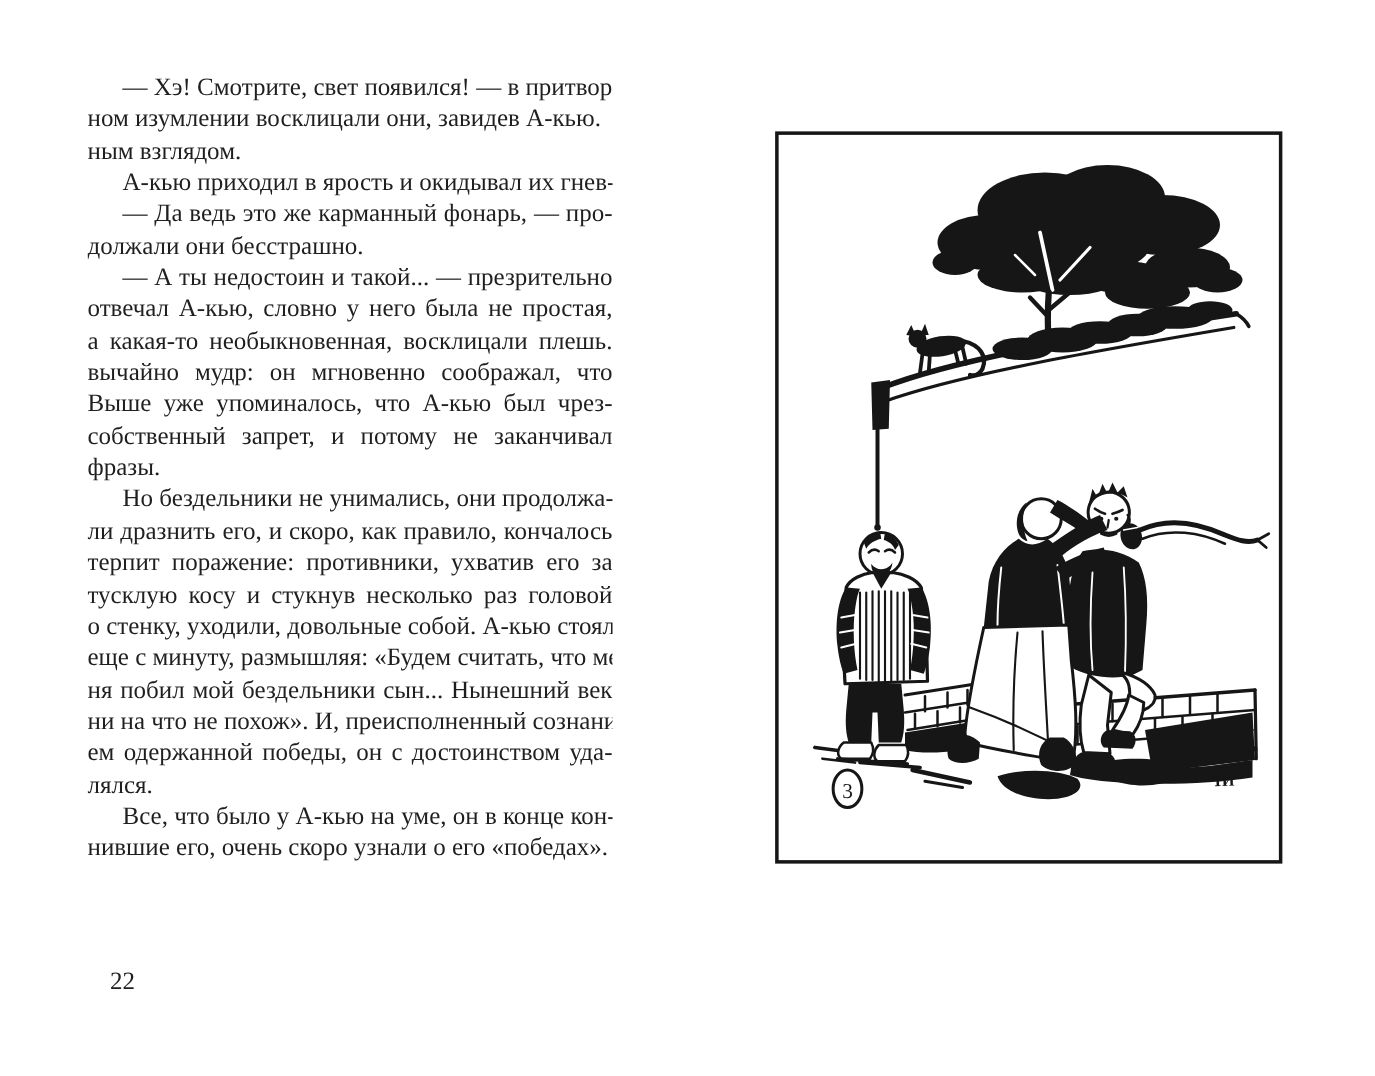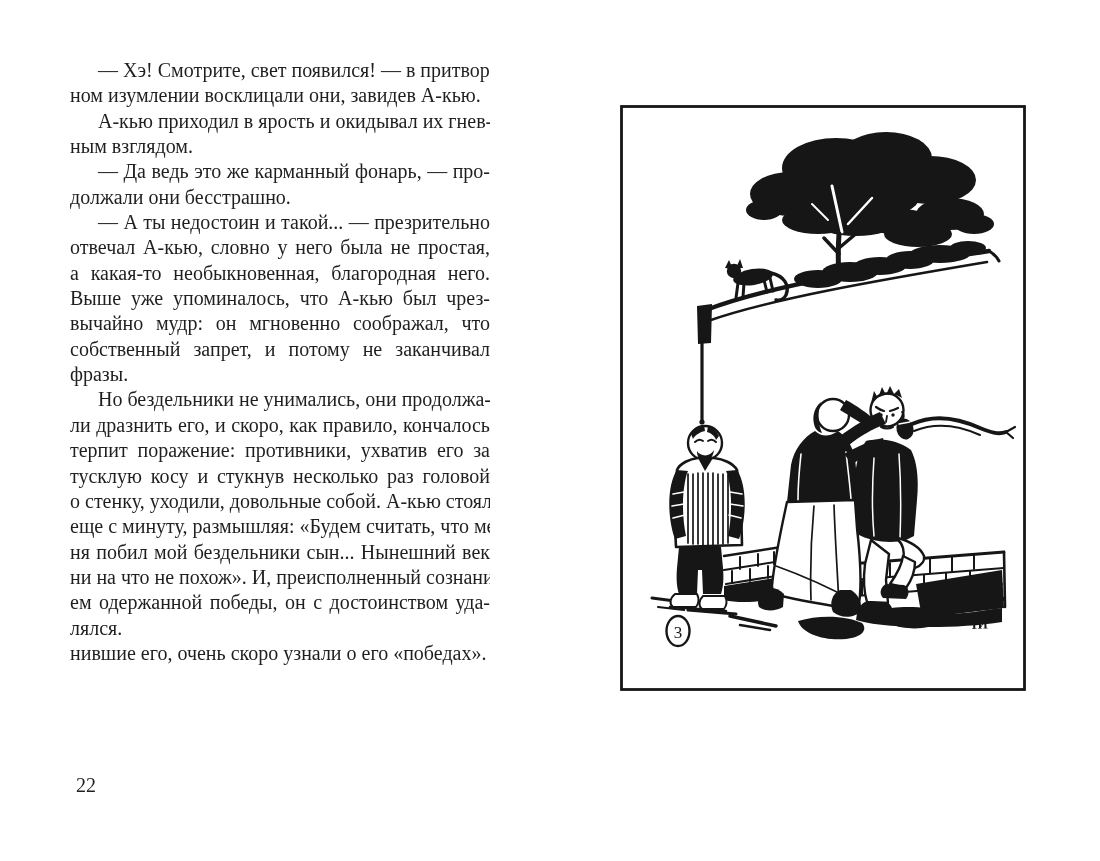--- a/index.html
+++ b/index.html
@@ -14,21 +14,21 @@
     position:absolute;left:70px;top:58px;width:420px;
     font-size:20px;line-height:25.35px;color:#1f1f1f;
   }
   .pline{
     text-align:justify;text-align-last:justify;
     height:25.35px;overflow:hidden;white-space:nowrap;
   }
   .pline.last{text-align-last:left}
   .pline.first{text-indent:28px}
   .pagenum{
-    position:absolute;left:76px;top:774px;
+    position:absolute;left:88px;top:774px;
     font-size:20px;color:#1f1f1f;text-align:right;
   }
   
   .illo{position:absolute;left:618px;top:102px;width:412px;height:590px}
   .illo svg{display:block;width:100%;height:100%}
   .ink{fill:#161616;stroke:none}
   .inkline{stroke:#161616;fill:none;stroke-linecap:round;stroke-linejoin:round}
   .paper{fill:#ffffff;stroke:#161616;stroke-linejoin:round}
   .paperline{stroke:#ffffff;fill:none;stroke-linecap:round}
   .mono{font-family:"Liberation Serif","DejaVu Serif",serif;font-weight:bold}
@@ -37,49 +37,50 @@
 <body>
 
 <div class="spread">
 
   <div class="text-col" id="text-column">
       <div>
         <div class="pline first">— Хэ! Смотрите, свет появился! — в притвор-</div>
         <div class="pline last">ном изумлении восклицали они, завидев А-кью.</div>
       </div>
       <div>
+        <div class="pline last">ным взглядом.</div>
         <div class="pline first">А-кью приходил в ярость и окидывал их гнев-</div>
-        <div class="pline last">ным взглядом.</div>
       </div>
       <div>
         <div class="pline first">— Да ведь это же карманный фонарь, — про-</div>
         <div class="pline last">должали они бесстрашно.</div>
       </div>
       <div>
         <div class="pline first">— А ты недостоин и такой... — презрительно</div>
         <div class="pline">отвечал А-кью, словно у него была не простая,</div>
-        <div class="pline">а какая-то необыкновенная, благородная него.</div>
+        <div class="pline">а какая-то необыкновенная, восклицали плешь.</div>
+        <div class="pline">вычайно мудр: он мгновенно соображал, что</div>
         <div class="pline">Выше уже упоминалось, что А-кью был чрез-</div>
-        <div class="pline">вычайно мудр: он мгновенно соображал, что</div>
         <div class="pline">собственный запрет, и потому не заканчивал</div>
         <div class="pline last">фразы.</div>
       </div>
       <div>
         <div class="pline first">Но бездельники не унимались, они продолжа-</div>
         <div class="pline">ли дразнить его, и скоро, как правило, кончалось</div>
         <div class="pline">терпит поражение: противники, ухватив его за</div>
         <div class="pline">тусклую косу и стукнув несколько раз головой</div>
         <div class="pline">о стенку, уходили, довольные собой. А-кью стоял</div>
         <div class="pline">еще с минуту, размышляя: «Будем считать, что ме-</div>
         <div class="pline">ня побил мой бездельники сын... Нынешний век</div>
         <div class="pline">ни на что не похож». И, преисполненный сознани-</div>
         <div class="pline">ем одержанной победы, он с достоинством уда-</div>
         <div class="pline last">лялся.</div>
       </div>
       <div>
+        <div class="pline first">Все, что было у А-кью на уме, он в конце кон-</div>
         <div class="pline last">нившие его, очень скоро узнали о его «победах».</div>
       </div>
     </div>
   <div class="pagenum">22</div>
 
   <div class="illo">
     <svg viewBox="0 0 412 590">
 
       <g>
         <rect x="3.5" y="4.5" width="403" height="583" fill="none" stroke="#161616" stroke-width="2.8"></rect>

